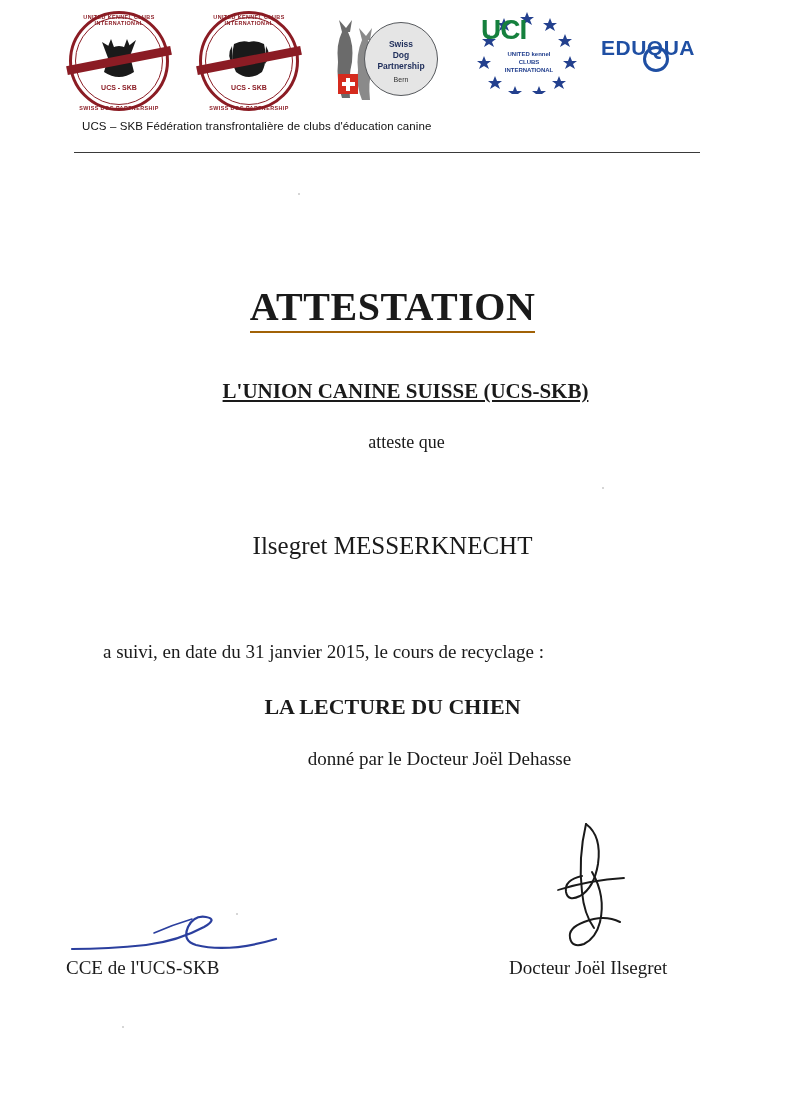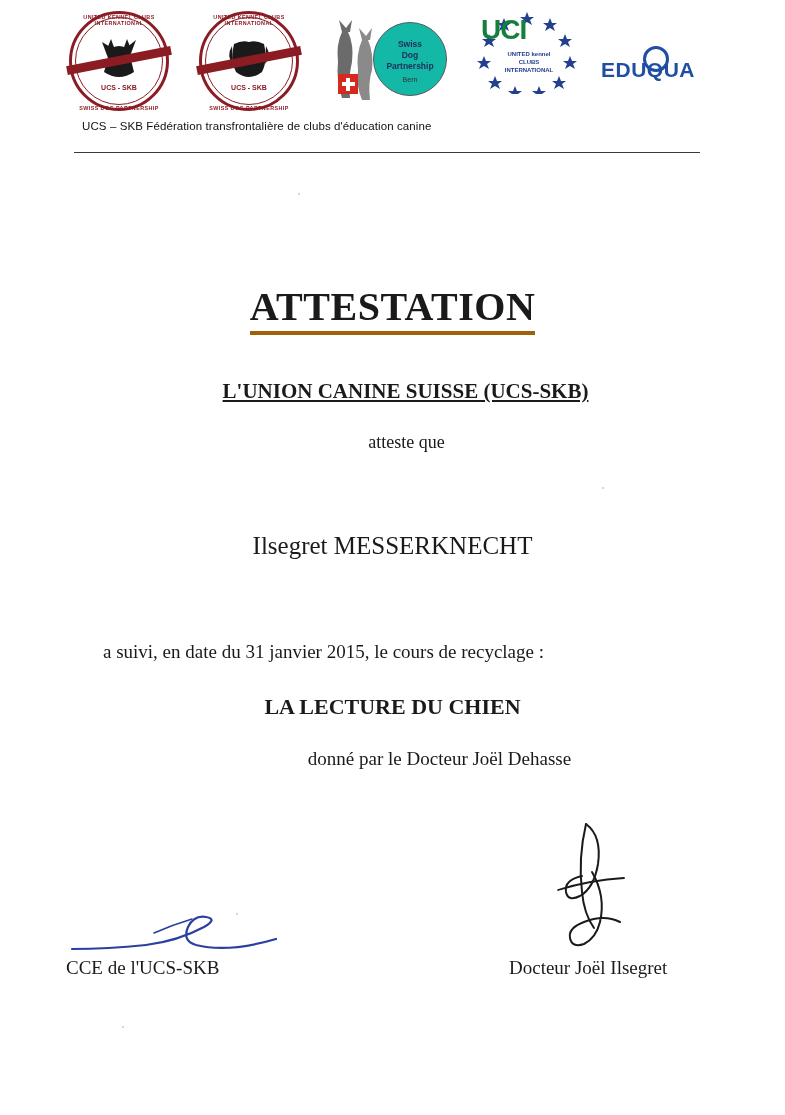--- a/index.html
+++ b/index.html
@@ -106,28 +106,28 @@
   }
 
   
   .swiss-logo {
     width: 135px;
     height: 112px;
     position: relative;
   }
   .swiss-logo .sdp-circle {
     position: absolute;
-    right: 8px;
+    right: 17px;
     top: 14px;
     width: 74px;
     height: 74px;
     border-radius: 50%;
     border: 1.5px solid #55585c;
     box-sizing: border-box;
-    background: #14b8a6;
+    background: #e5e5e5;
     text-align: center;
     font-family: "Liberation Sans", sans-serif;
     font-size: 8.5px;
     color: #1e2d5a;
     font-weight: bold;
     line-height: 11px;
     padding-top: 16px;
   }
   .swiss-logo .sdp-circle .bern {
     font-size: 7px;
@@ -185,21 +185,21 @@
 
   
   .eduqua {
     width: 110px;
     height: 112px;
     position: relative;
   }
   .eduqua .eq-text {
     position: absolute;
     left: 0;
-    top: 50px;
+    top: 28px;
     font-family: "Liberation Sans", sans-serif;
     font-size: 21px;
     font-weight: bold;
     color: #1f4fa3;
     letter-spacing: .5px;
   }
   .eduqua .eq-ring {
     position: absolute;
     left: 42px;
     top: 38px;
@@ -233,21 +233,21 @@
     position: absolute;
     top: 283px;
     left: 0;
     width: 785px;
     text-align: center;
     font-size: 40px;
     font-weight: bold;
     letter-spacing: .5px;
   }
   .title span {
-    border-bottom: 4px solid #a16207;
+    border-bottom: 2px solid #a16207;
     padding-bottom: 2px;
   }
   .org {
     position: absolute;
     top: 379px;
     left: 13px;
     width: 785px;
     text-align: center;
     font-size: 21px;
     font-weight: bold;

